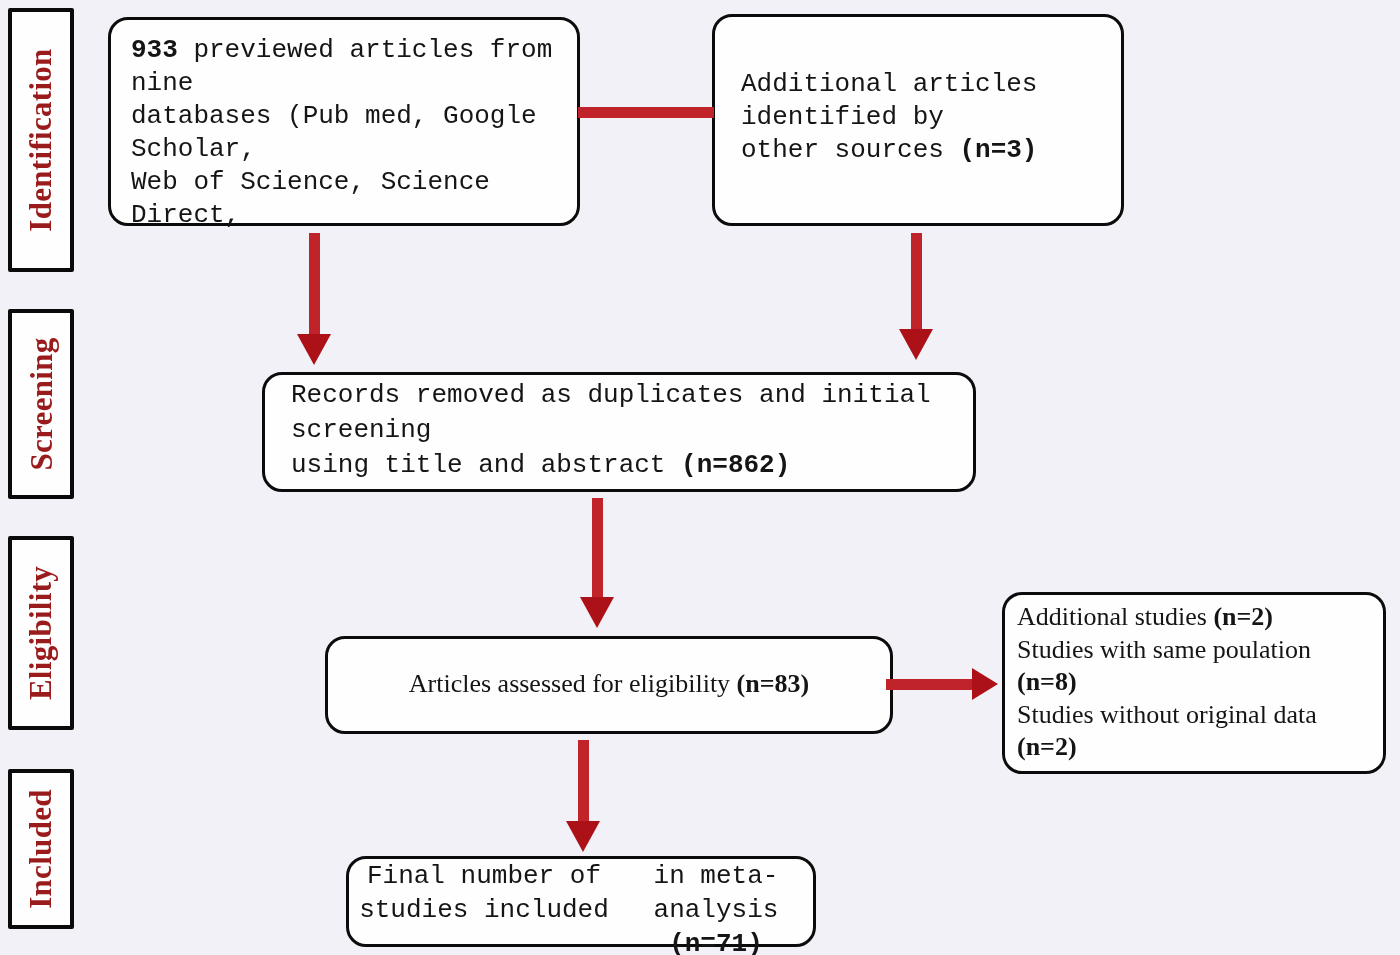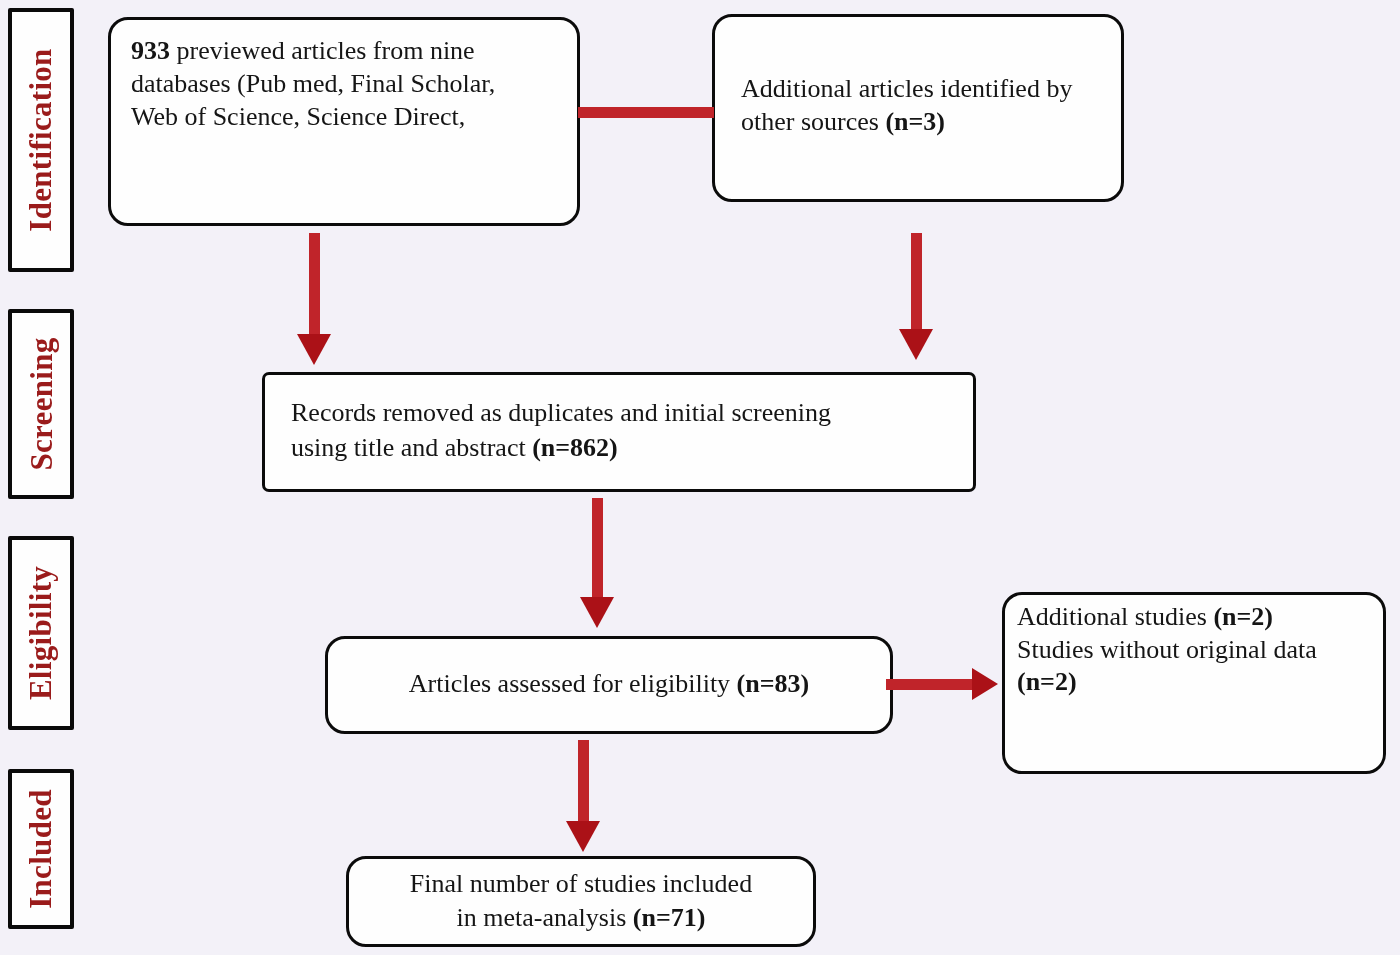--- a/index.html
+++ b/index.html
@@ -46,49 +46,49 @@
   .box {
     position: absolute;
     background: #fefefe;
     border: 3.5px solid #0b0b0b;
     border-radius: 20px;
     box-sizing: border-box;
     color: #151515;
     font-size: 26px;
     line-height: 33px;
   }
-  .bl { display: block; }
+  .bl { display: block; font-family: Liberation Mono, monospace; }
   b { font-weight: bold; }
 
   #box-identified {
     left: 108px; top: 17px; width: 472px; height: 209px;
     padding: 14px 16px 0 20px;
   }
   #box-additional {
-    left: 712px; top: 14px; width: 412px; height: 188px;
+    left: 712px; top: 14px; width: 412px; height: 212px;
     display: flex; flex-direction: column; justify-content: center;
     padding: 0 14px 6px 26px;
   }
   #box-duplicates {
     left: 262px; top: 372px; width: 714px; height: 120px;
     display: flex; flex-direction: column; justify-content: center;
-    padding: 0 14px 4px 26px; line-height: 35px; border-radius: 7px;
+    padding: 0 14px 4px 26px; line-height: 35px;
   }
   #box-eligibility {
     left: 325px; top: 636px; width: 568px; height: 98px;
     display: flex; align-items: center; justify-content: center;
     text-align: center; padding-bottom: 4px;
   }
   #box-excluded {
     left: 1002px; top: 592px; width: 384px; height: 182px;
     padding: 6px 8px 0 12px; line-height: 32.5px;
   }
   #box-included {
     left: 346px; top: 856px; width: 470px; height: 91px;
-    display: flex; flex-direction: column; justify-content: center;
+    display: flex; justify-content: center;
     text-align: center; line-height: 34px; padding-bottom: 2px;
   }
 
   
   .connector-h {
     position: absolute;
     background: #c0242a;
     height: 11px;
   }
   .arrow-v {
@@ -136,40 +136,41 @@
   </div>
   <div class="stage" id="stage-eligibility">
     <span class="stage-text">Eligibility</span>
   </div>
   <div class="stage" id="stage-included">
     <span class="stage-text">Included</span>
   </div>
 
   <div class="box" id="box-identified">
     <span class="bl"><b>933</b><span> previewed articles from nine</span></span>
-    <span class="bl">databases (Pub med, Final Scholar,</span>
+    <span class="bl">databases (Pub med, Google Scholar,</span>
     <span class="bl">Web of Science, Science Direct,</span>
   </div>
 
   <div class="box" id="box-additional">
     <span class="bl">Additional articles identified by</span>
     <span class="bl"><span>other sources </span> <b>(n=3)</b></span>
   </div>
 
   <div class="box" id="box-duplicates">
     <span class="bl">Records removed as duplicates and initial screening</span>
     <span class="bl"><span>using title and abstract </span><b>(n=862)</b></span>
   </div>
 
   <div class="box" id="box-eligibility">
     <span><span>Articles assessed for eligibility </span><b>(n=83)</b></span>
   </div>
 
   <div class="box" id="box-excluded">
     <div class="excl-item"><span>Additional studies </span><b>(n=2)</b></div>
+    <div class="excl-item"><span>Studies with same poulation </span><b>(n=8)</b></div>
     <div class="excl-item"><span>Studies without original data </span><b>(n=2)</b></div>
   </div>
 
   <div class="box" id="box-included">
     <span class="bl">Final number of studies included</span>
     <span class="bl"><span>in meta-analysis </span><b>(n=71)</b></span>
   </div>
 
   <div class="connector-h" id="conn-identified-additional"></div>
 

